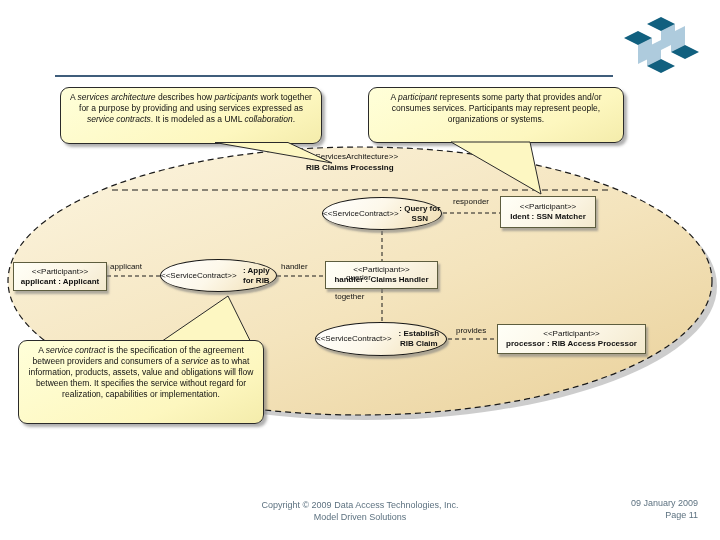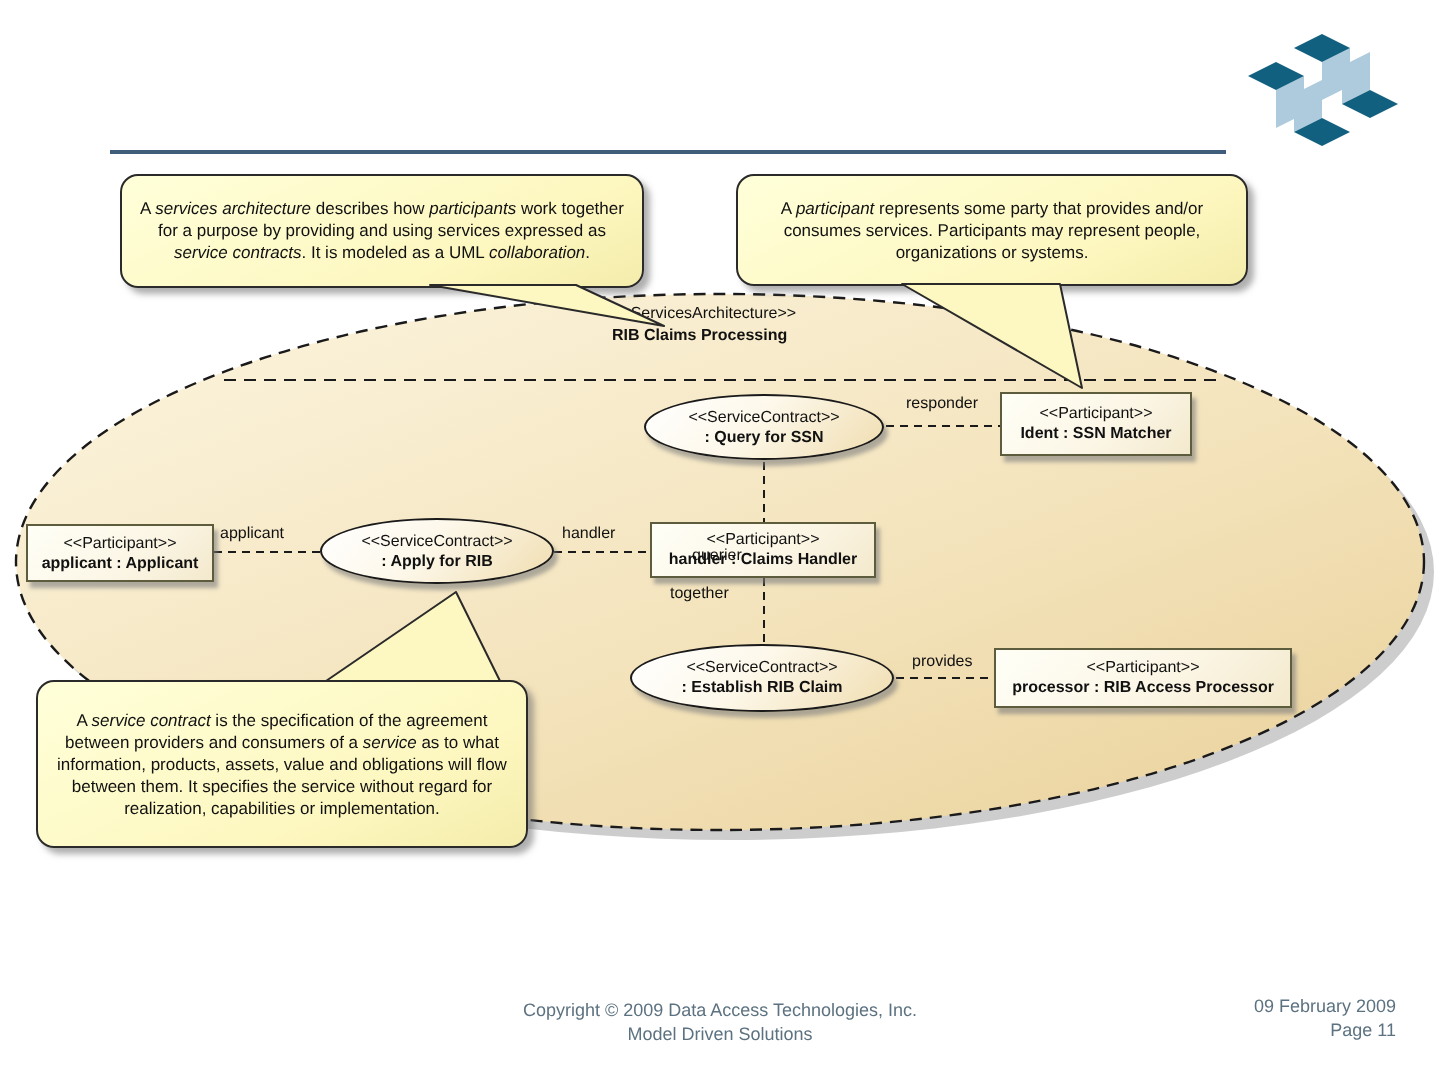--- a/index.html
+++ b/index.html
@@ -13,32 +13,32 @@
     font-size:23px;color:#44627e;letter-spacing:.2px;white-space:nowrap;
   }
   #title-rule{position:absolute;left:55px;top:75px;width:558px;height:2px;background:#3f5d7b;}
   
   .callout{
     position:absolute;box-sizing:border-box;
     background:linear-gradient(155deg,#ffffd9 0%,#fdf7bf 70%,#f4ecab 100%);
     border:1px solid #2a2a2a;border-radius:9px;
     box-shadow:3px 3px 3px rgba(110,110,110,.55);
     font-size:8.5px;line-height:11px;text-align:center;
-    display:flex;align-items:center;justify-content:center;padding:4px 8px;
+    display:flex;align-items:flex-start;justify-content:center;padding:4px 8px;
   }
   #callout-services-architecture{left:60px;top:87px;width:262px;height:57px;}
   #callout-participant{left:368px;top:87px;width:256px;height:56px;}
   #callout-service-contract{left:18px;top:340px;width:246px;height:84px;}
   
   .uml-ellipse{
     position:absolute;box-sizing:border-box;border:1px solid #1a1a1a;border-radius:50%;
     background:linear-gradient(135deg,#ffffff 0%,#fdf8ea 45%,#f0ddb0 100%);
     box-shadow:2px 3px 2px rgba(125,125,125,.6);
-    display:flex;flex-direction:column;align-items:center;justify-content:center;
-    font-size:8px;line-height:10px;text-align:left;
+    display:flex;flex-direction:row;align-items:center;justify-content:center;
+    font-size:8px;line-height:10px;text-align:center;
   }
   .uml-box{
     position:absolute;box-sizing:border-box;border:1px solid #5d5d3e;
     background:linear-gradient(135deg,#fffff7 0%,#fbf5e4 60%,#f3e9cd 100%);
     box-shadow:2px 3px 2px rgba(125,125,125,.6);
     display:flex;flex-direction:column;align-items:center;justify-content:center;
     font-size:8px;line-height:10px;text-align:center;padding:1px 3px;
   }
   .uml-name{font-weight:bold;}
   #node-query{left:322px;top:197px;width:120px;height:33px;}
@@ -176,17 +176,17 @@
       <polygon points="451,142 530,142 541,194"></polygon>
       <polygon points="163,340.5 250,340.5 228,296"></polygon>
     </g>
   </svg>
 
   <div id="footer-copyright">
     <div>Copyright © 2009 Data Access Technologies, Inc.</div>
     <div>Model Driven Solutions</div>
   </div>
   <div id="footer-right">
-    <div>09 February 2009</div>
+    <div>09 January 2009</div>
     <div>Page 11</div>
   </div>
 
 </div>
 
 </body></html>

